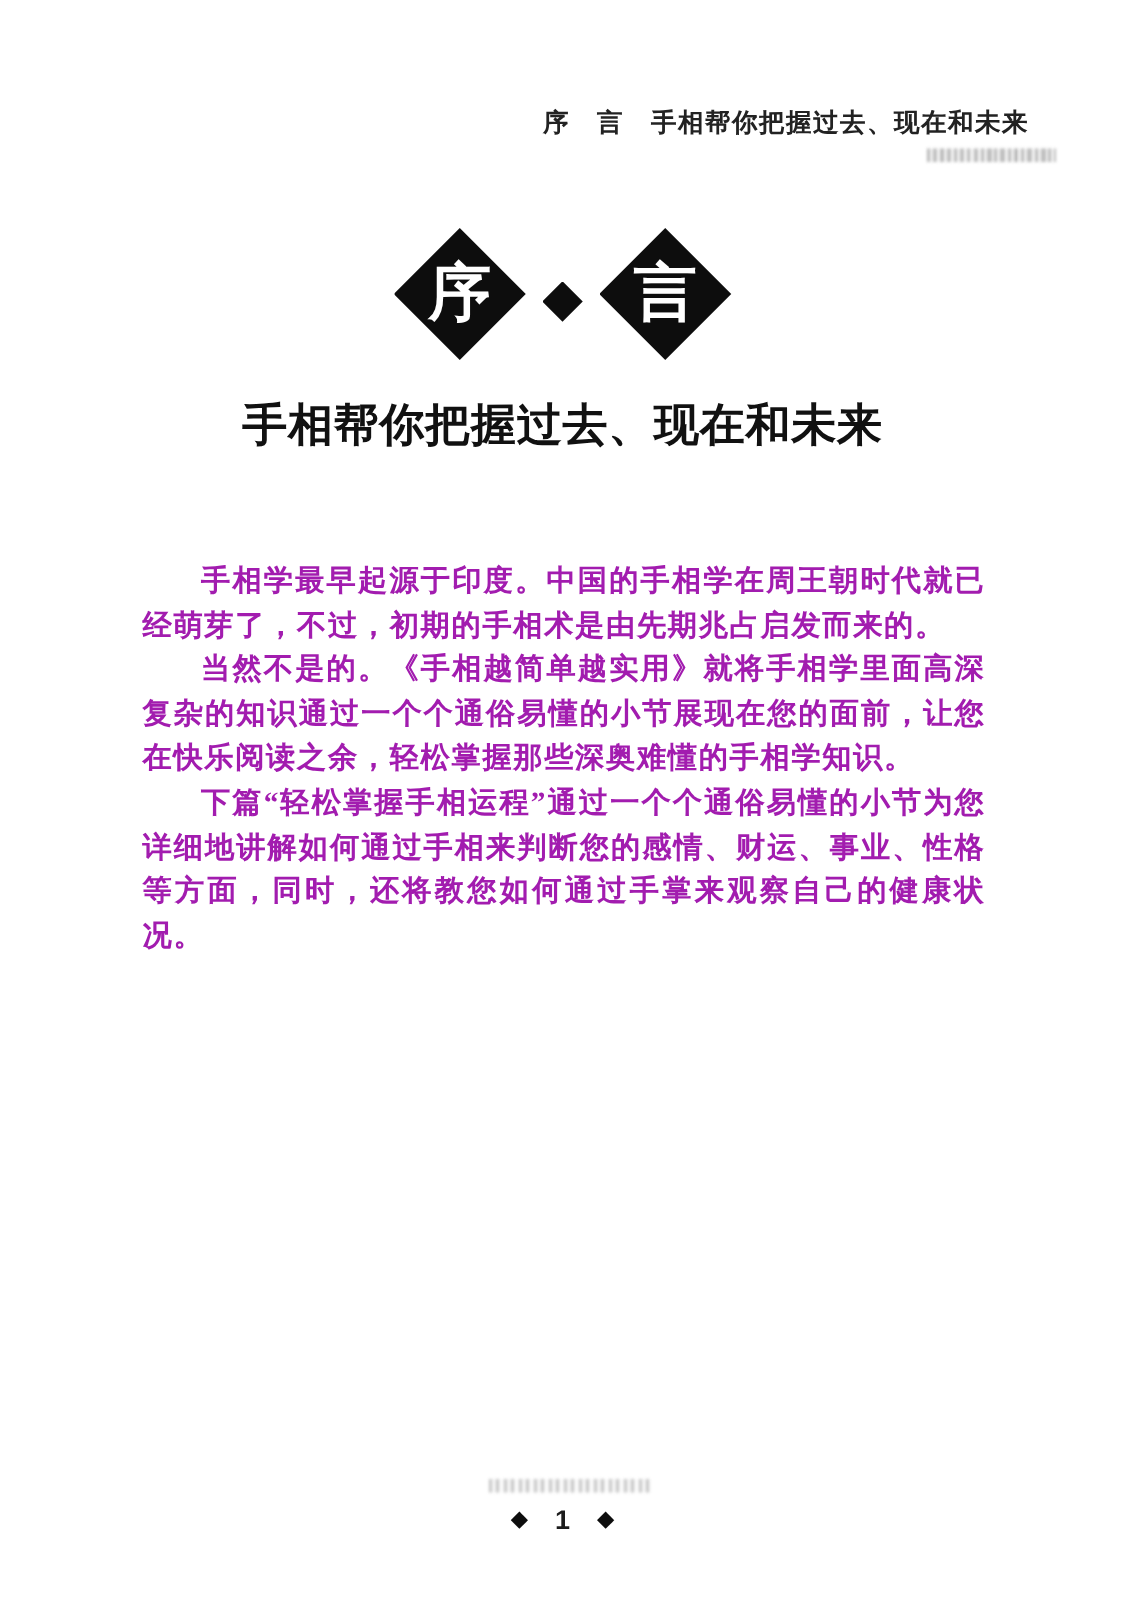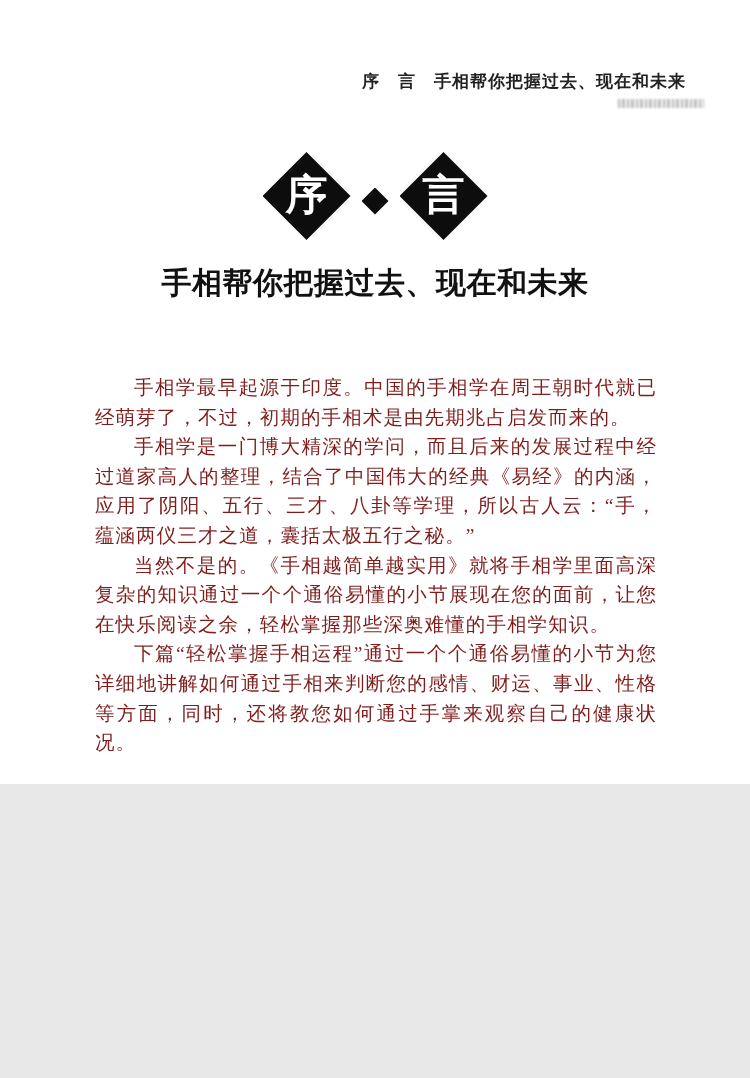--- a/index.html
+++ b/index.html
@@ -1,19 +1,19 @@
 <!DOCTYPE html>
 <html><head>
 <meta charset="utf-8">
 <style>
   html, body { margin: 0; padding: 0; background: #e8e8e8; }
   .page {
     position: relative;
     width: 750px;
-    height: 784px;
+    height: 1078px;
     margin: 0 auto;
     background: #ffffff;
     overflow: hidden;
     color: #1c1c1c;
     font-family: "Liberation Serif", "DejaVu Serif", serif;
   }
 
   
   .running-header {
     position: absolute;
@@ -99,21 +99,22 @@
     width: 562px;
   }
   .body-text p {
     margin: 0;
     text-indent: 2em;
     font-size: 19.5px;
     line-height: 29.6px;
     letter-spacing: 1.1px;
     text-align: justify;
     text-justify: inter-character;
-    color: #7f1d1d;
+    color: #a21caf;
+    font-weight: bold;
   }
 
   
   .page-footer {
     position: absolute;
     top: 1004px; left: 0; width: 100%;
     display: flex;
     justify-content: center;
     align-items: center;
     gap: 18px;
@@ -147,21 +148,20 @@
     <div class="diamond-small"></div>
     <div class="diamond-big">
       <span class="glyph">言</span>
     </div>
   </div>
 
   <h1 class="main-title">手相帮你把握过去、现在和未来</h1>
 
   <div class="body-text">
     <p>手相学最早起源于印度。中国的手相学在周王朝时代就已经萌芽了，不过，初期的手相术是由先期兆占启发而来的。</p>
-    <p>手相学是一门博大精深的学问，而且后来的发展过程中经过道家高人的整理，结合了中国伟大的经典《易经》的内涵，应用了阴阳、五行、三才、八卦等学理，所以古人云：“手，蕴涵两仪三才之道，囊括太极五行之秘。”</p>
     <p>当然不是的。《手相越简单越实用》就将手相学里面高深复杂的知识通过一个个通俗易懂的小节展现在您的面前，让您在快乐阅读之余，轻松掌握那些深奥难懂的手相学知识。</p>
     <p>下篇“轻松掌握手相运程”通过一个个通俗易懂的小节为您详细地讲解如何通过手相来判断您的感情、财运、事业、性格等方面，同时，还将教您如何通过手掌来观察自己的健康状况。</p>
 
   </div>
 
   <div class="smudge smudge-bottom"></div>
 
   <div class="page-footer">
     <span class="diamond-glyph">◆</span>
     <span class="page-number">1</span>

